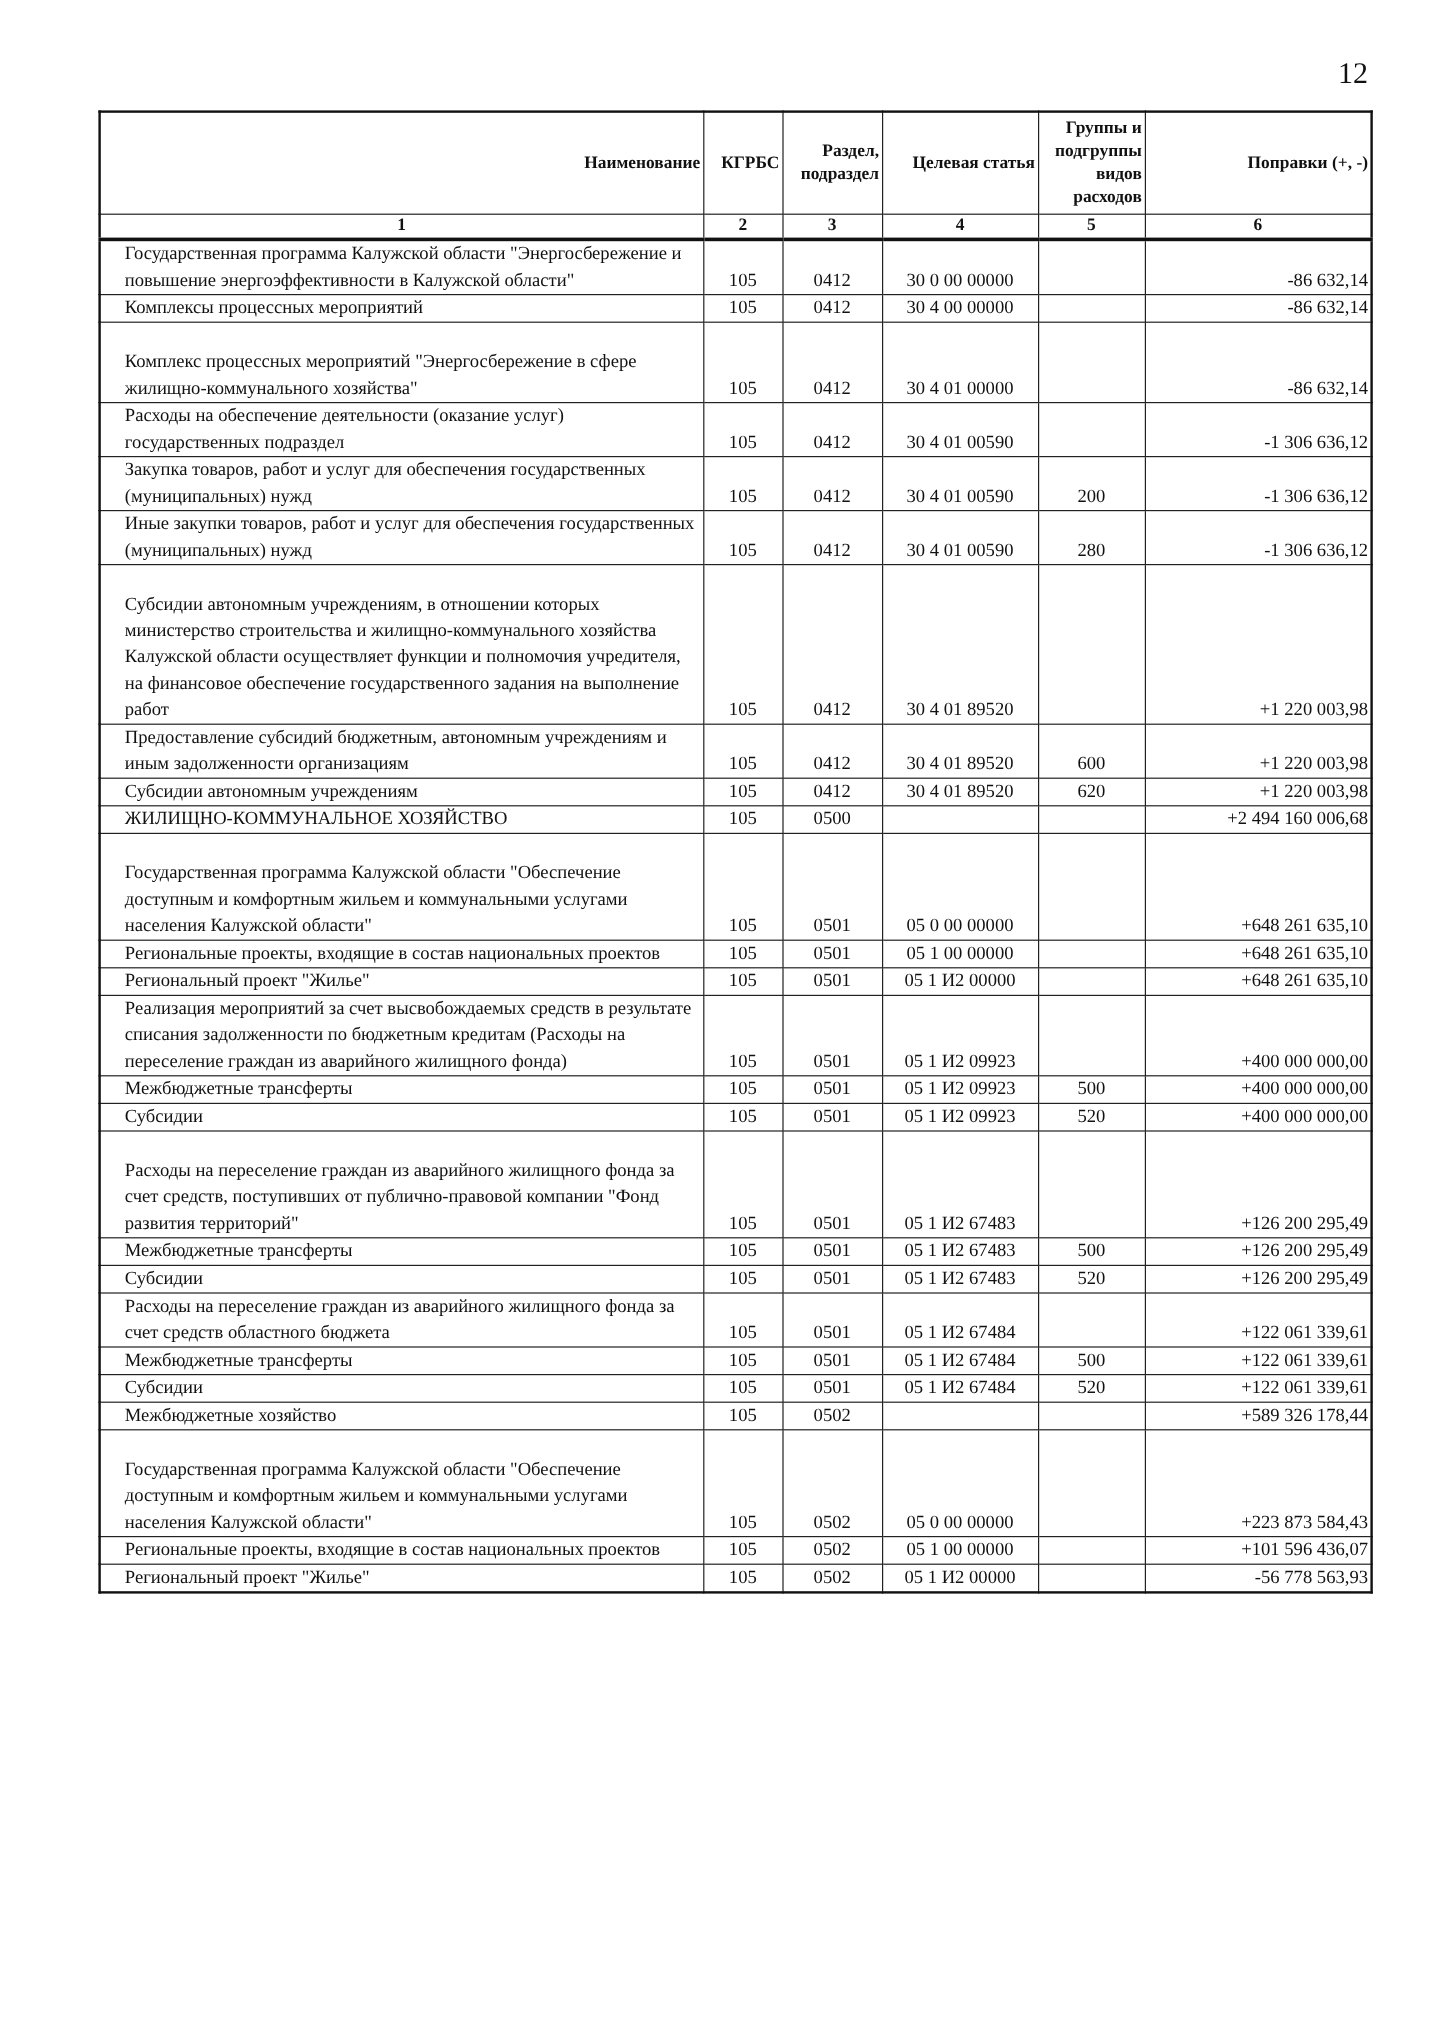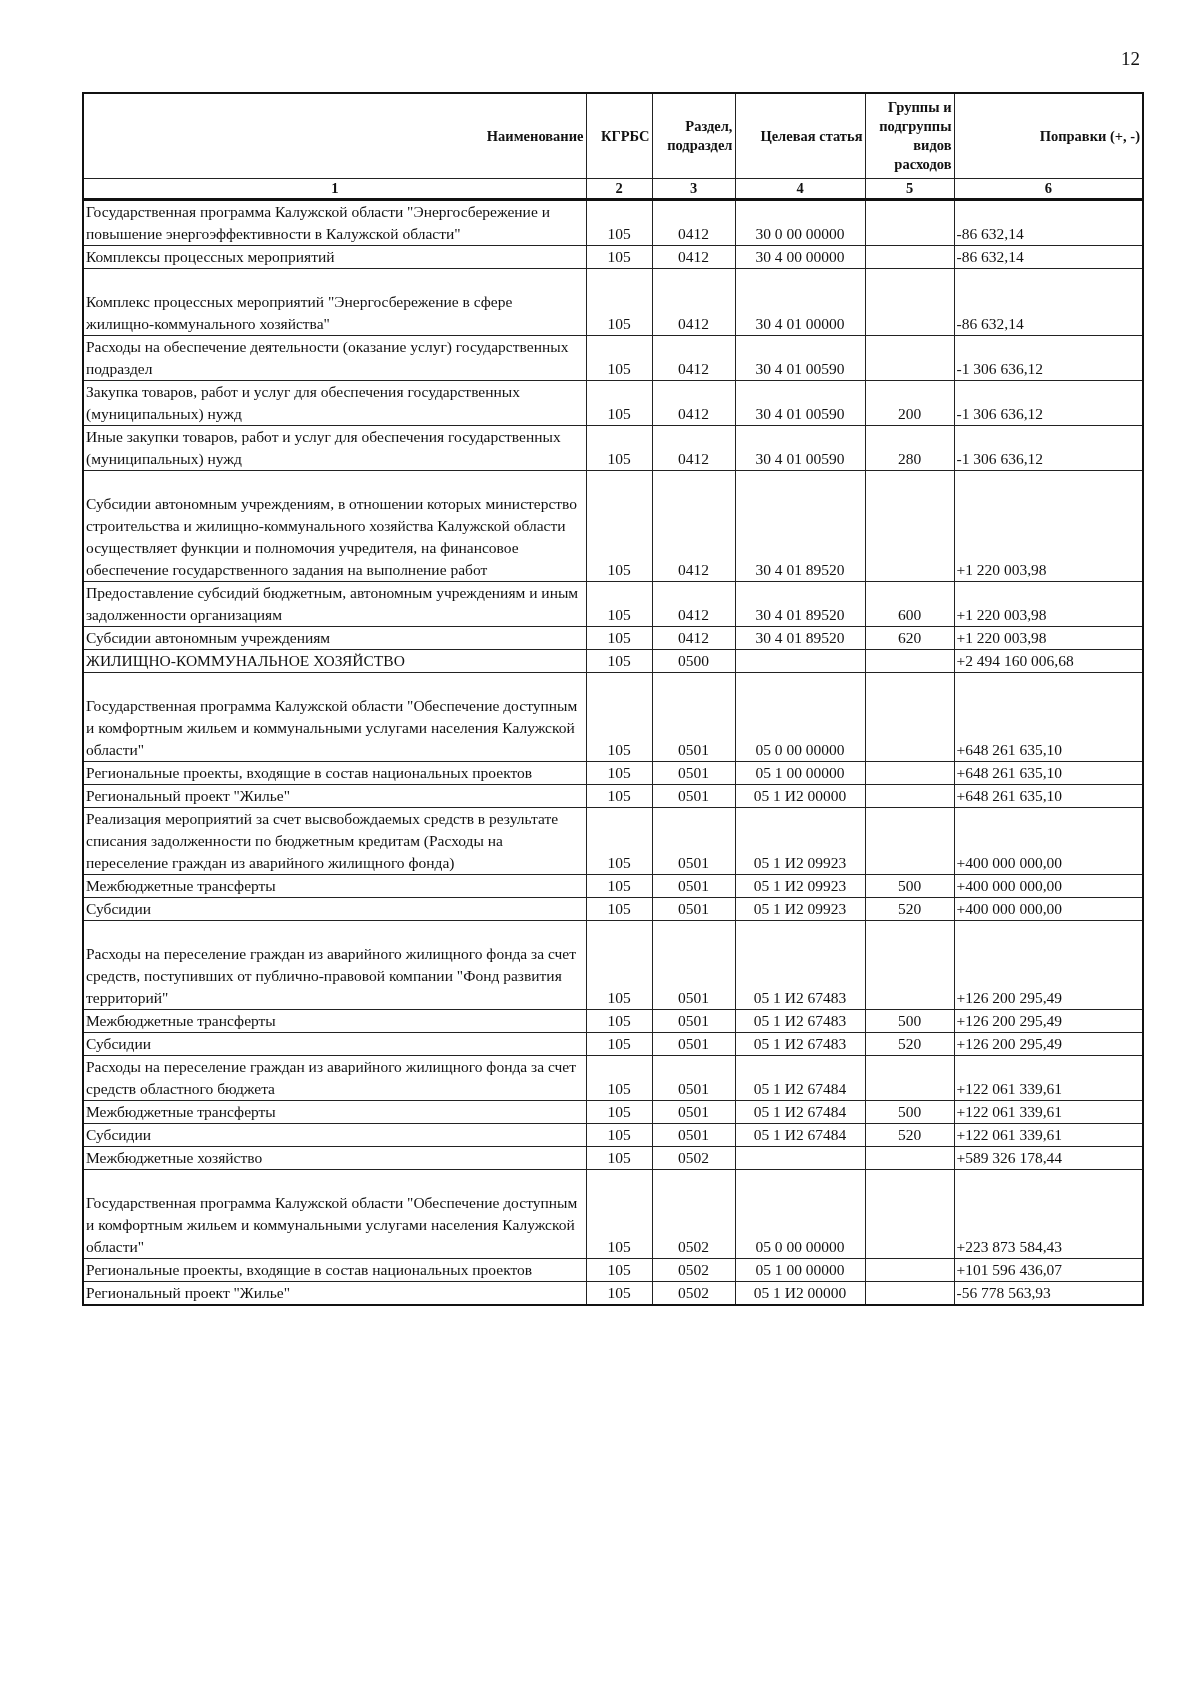--- a/index.html
+++ b/index.html
@@ -2,21 +2,21 @@
 <html><head>
 <meta charset="utf-8">
 <style>
   html, body { margin: 0; padding: 0; background: #ffffff; }
   body {
     width: 1200px; height: 1697px; position: relative; overflow: hidden;
     font-family: "Liberation Serif", "DejaVu Serif", serif; color: #111;
   }
   .page-number {
     position: absolute; left: 1080px; top: 48px; width: 60px; text-align: right;
-    font-size: 19px;
+    font-size: 25px;
   }
   table.budget {
     position: absolute; left: 82px; top: 92px; width: 1060px;
     border-collapse: collapse; table-layout: fixed;
     font-size: 15.5px; line-height: 22px;
     border: 2.5px solid #111;
   }
   table.budget col.c1 { width: 503px; }
   table.budget col.c2 { width: 66px; }
   table.budget col.c3 { width: 83px; }
@@ -26,23 +26,23 @@
   th, td { border: 1.3px solid #222; padding: 0 2px; }
   thead th {
     font-weight: bold; font-size: 14.5px; line-height: 19px; text-align: right;
     vertical-align: middle; height: 84px;
   }
   thead tr.numbers td {
     font-weight: bold; text-align: center; height: 19px; line-height: 19px;
     font-size: 14.5px; border-bottom: 3px solid #111;
   }
   tbody td { vertical-align: bottom; }
-  td.name { text-align: left; padding-left: 2px; }
+  td.name { text-align: left; padding-left: 20px; }
   td.ctr { text-align: center; }
-  td.amt { text-align: left; padding-right: 2px; }
+  td.amt { text-align: right; padding-right: 2px; }
   tr.blank-top td.name { padding-top: 22px; }
 </style>
 </head>
 <body>
 
 <div class="page-number">12</div>
 
 <table class="budget">
   <colgroup>
     <col class="c1">

